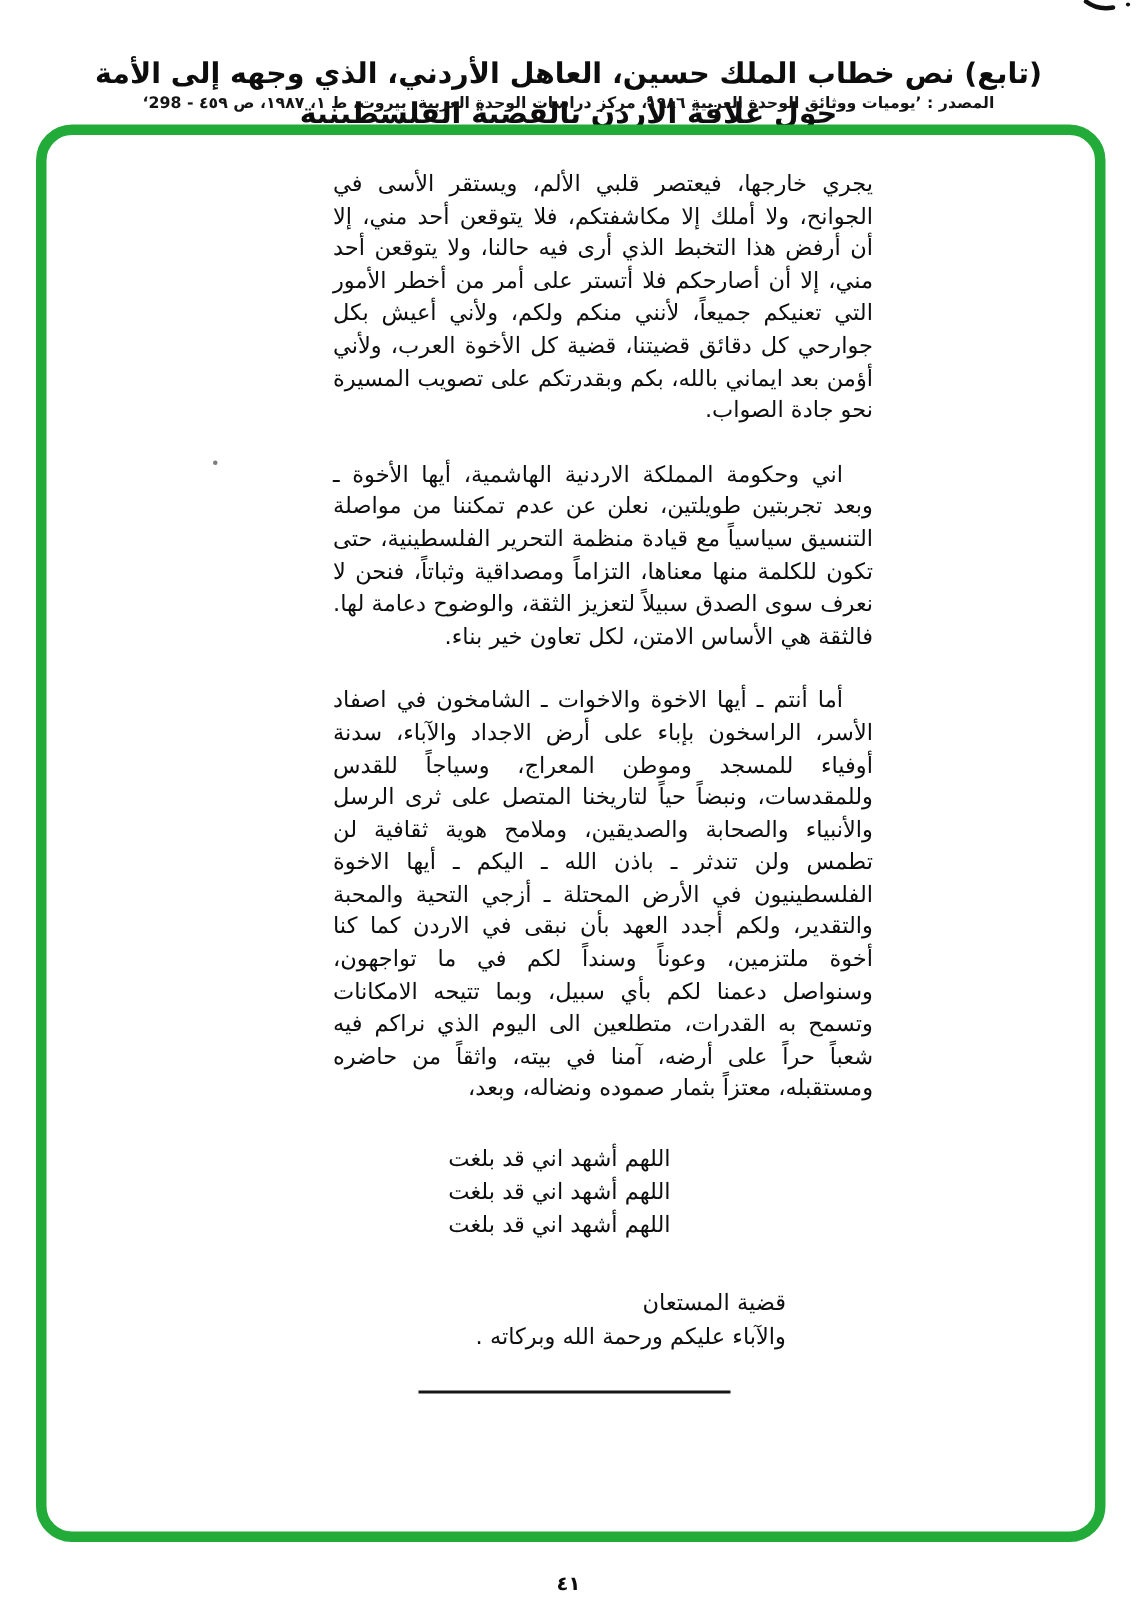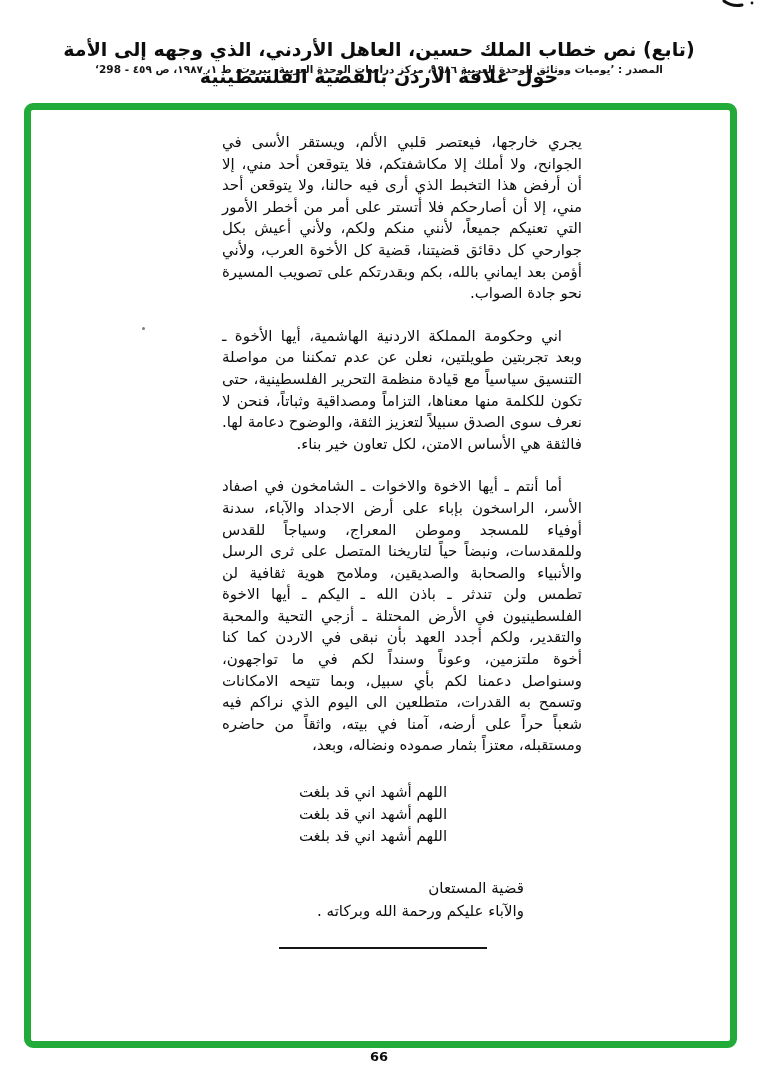--- a/index.html
+++ b/index.html
@@ -39,25 +39,25 @@
     text-align: center;
     direction: rtl;
     font-weight: bold;
     font-size: 10.5px;
     color: #151515;
   }
   
   .green-frame {
     position: absolute;
     left: 24px;
-    top: 103px;
+    top: 83px;
     width: 699px;  
     height: 931px; 
     border: 7px solid #22ab38;
-    border-radius: 9px;
+    border-radius: 24px;
     background: #ffffff;
   }
   
   .text-column {
     position: absolute;
     top: 22px;
     right: 148px;   
     width: 360px;
     direction: rtl;
     text-align: justify;
@@ -148,15 +148,15 @@
         <div class="closing-line">والآباء عليكم ورحمة الله وبركاته .</div>
       </div>
 
       <div class="closing-divider"></div>
 
     </div>
 
     <div class="dot-artifact"></div>
   </div>
 
-  <div class="page-number">66</div>
+  <div class="page-number">٤١</div>
 
 </div>
 
 </body></html>

